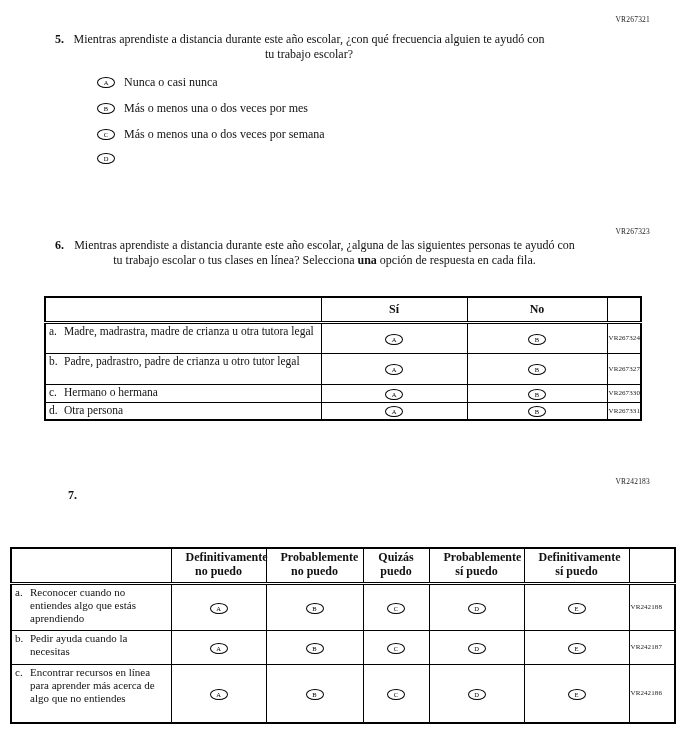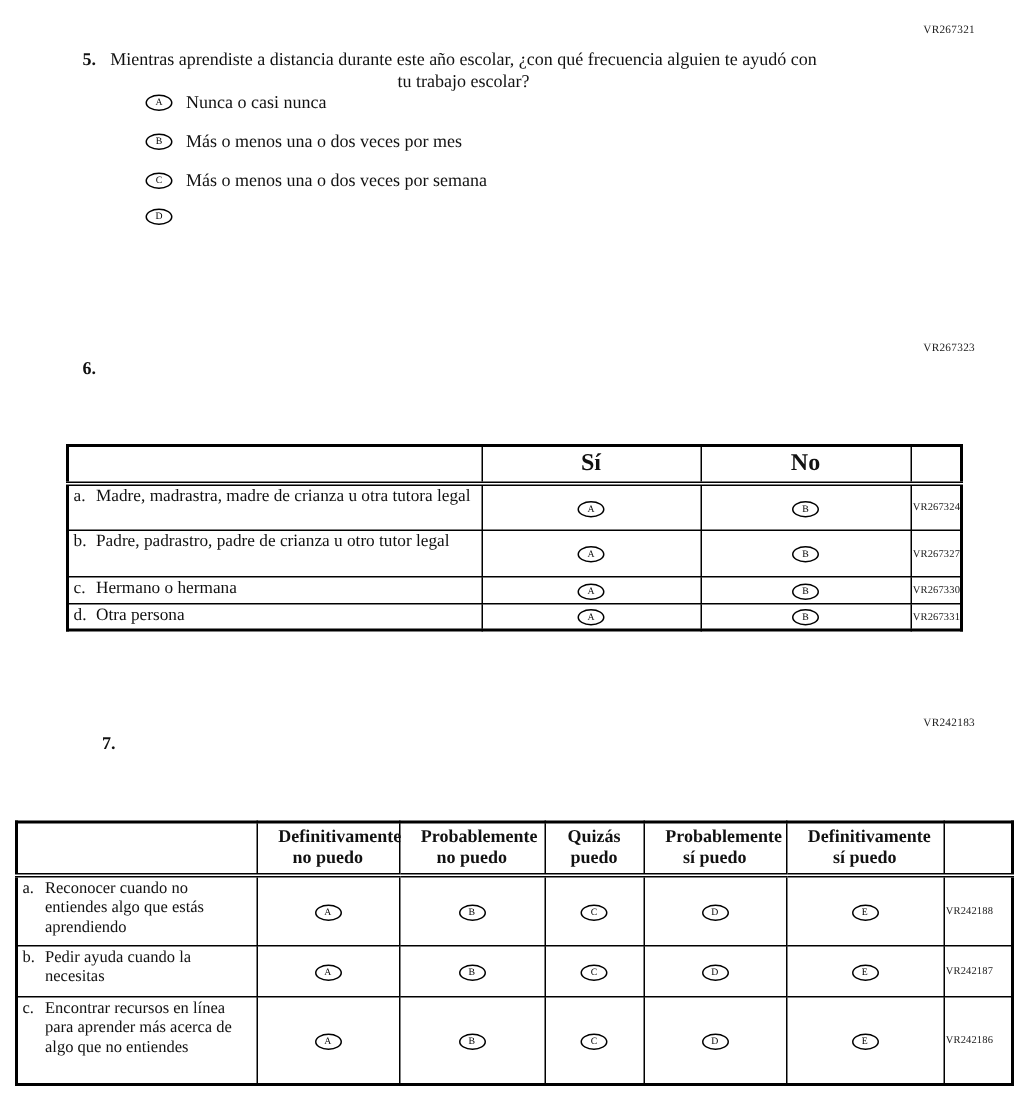--- a/index.html
+++ b/index.html
@@ -20,21 +20,21 @@
 
   .q-head { display:flex; margin-top:22px; }
   .q-num { font-weight:bold; font-size:12px; width:17px; flex:0 0 auto; }
   .q-text { font-size:12px; line-height:1.22;text-align:center; }
 
   .q5-head { margin-left:55px; }
   .q6-head, .q7-head { margin-top:16px; }
   .q6-head { margin-left:55px; }
   .q7-head { margin-left:68px; }
 
-  .q5-options { margin-left:97px; }
+  .q5-options { margin-left:97px; margin-top:14px; }
   .option { display:flex; align-items:center; margin-bottom:11px; cursor:pointer; }
   .option-label { font-size:12px; margin-left:9px; }
 
   .bubble {
     display:inline-block; width:18px; height:11px; flex:0 0 auto;
     border:1px solid #000; border-radius:50%;
     font-size:6.5px; line-height:9px; text-align:center;
     font-family:"Liberation Serif", serif; color:#000;
     background:#fff; cursor:pointer;
   }
@@ -43,21 +43,21 @@
     position:absolute; border-collapse:collapse; table-layout:fixed;
     border:2px solid #000; background:#fff;
   }
   .qtable th, .qtable td { border:1px solid #000; }
   .qtable thead th {
     border-bottom:3px double #000;
     font-weight:bold; text-align:center; vertical-align:middle;
   }
   .t6 { left:44px; top:74px; width:596px; font-size:11.5px; }
   .t6 thead tr { height:25px; }
-  .t6 thead th { font-size:16px; }
+  .t6 thead th { font-size:12px; }
   .t7 { left:10px; top:75px; width:664px; font-size:11px; }
   .t7 thead tr { height:35px; }
   .t7 thead th { font-size:12px; line-height:1.15; padding:2px 14px; }
 
   .label-cell { vertical-align:top; padding:1px 3px 1px 3px; }
   .label-inner { display:flex; line-height:1.2; }
   .item-letter { width:15px; flex:0 0 auto; }
   .item-text { flex:1; }
 
   .bubble-cell { text-align:center; vertical-align:middle; }
@@ -93,20 +93,21 @@
       <div class="option">
         <span class="bubble">D</span>
       </div>
     </div>
   </section>
 
   <section class="q-section" style="top:222px; height:250px;">
     <div class="vr-code">VR267323</div>
     <div class="q-head q6-head">
       <span class="q-num">6.</span>
+      <p class="q-text" style="width:505px;"><span>Mientras aprendiste a distancia durante este año escolar, ¿alguna de las siguientes personas te ayudó con tu trabajo escolar o tus clases en línea? Selecciona</span> <b>una</b> <span>opción de respuesta en cada fila.</span></p>
     </div>
 
     <table class="qtable t6">
       <colgroup>
         <col style="width:276px">
           <col style="width:146px">
           <col style="width:140px">
           <col style="width:34px">
       </colgroup>
       <thead>

